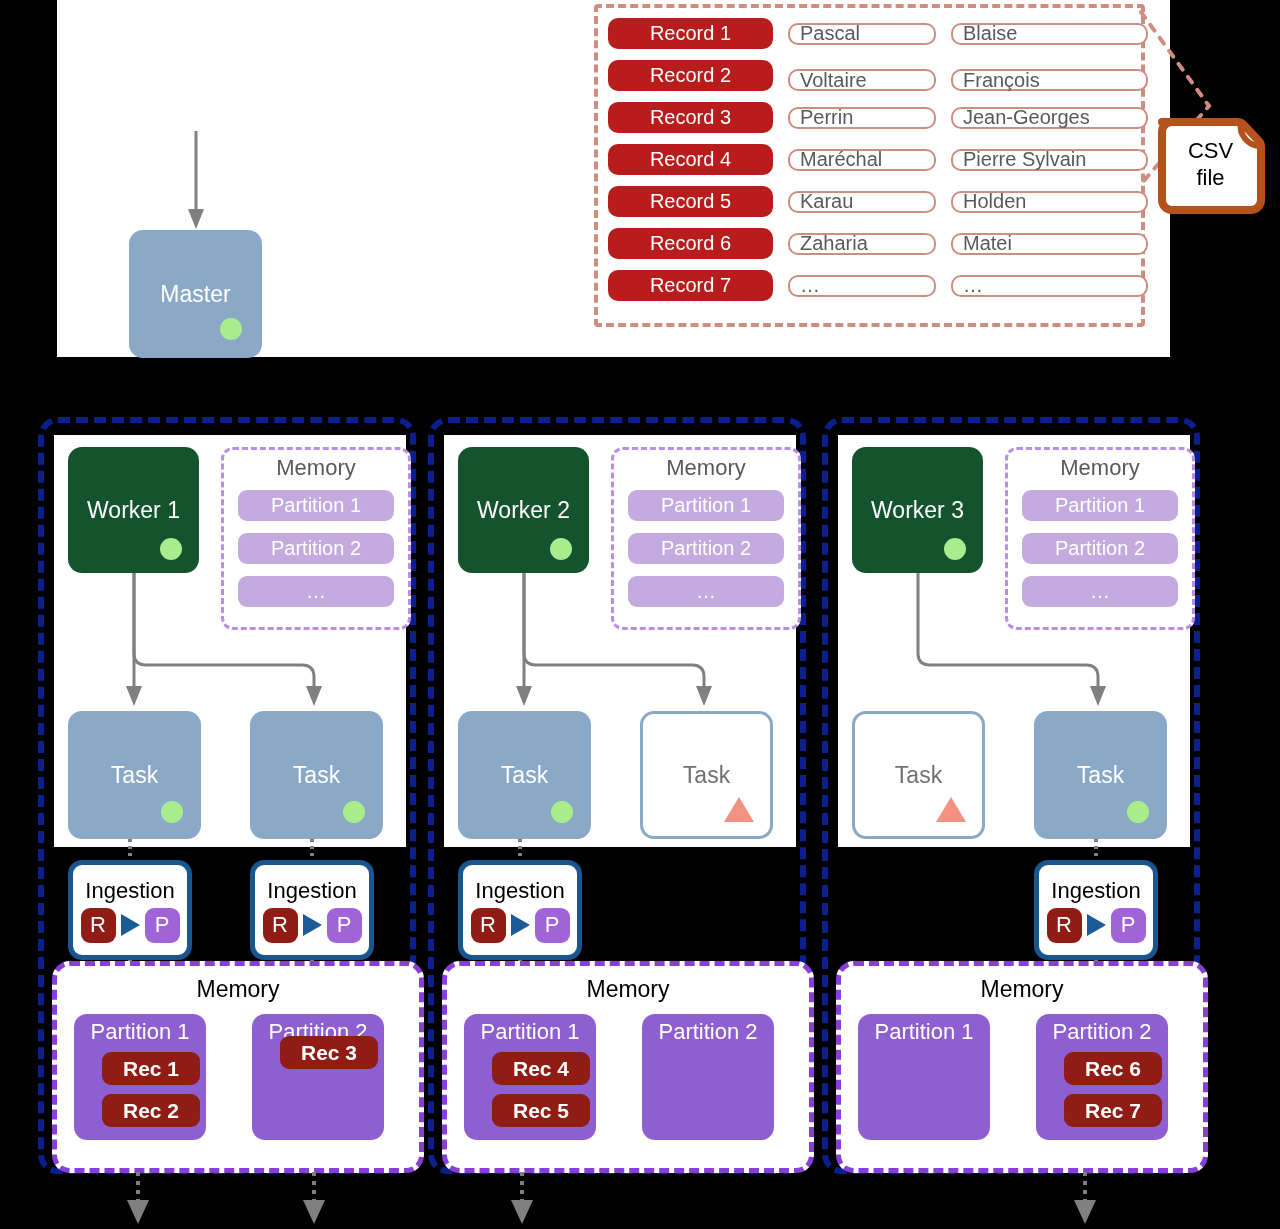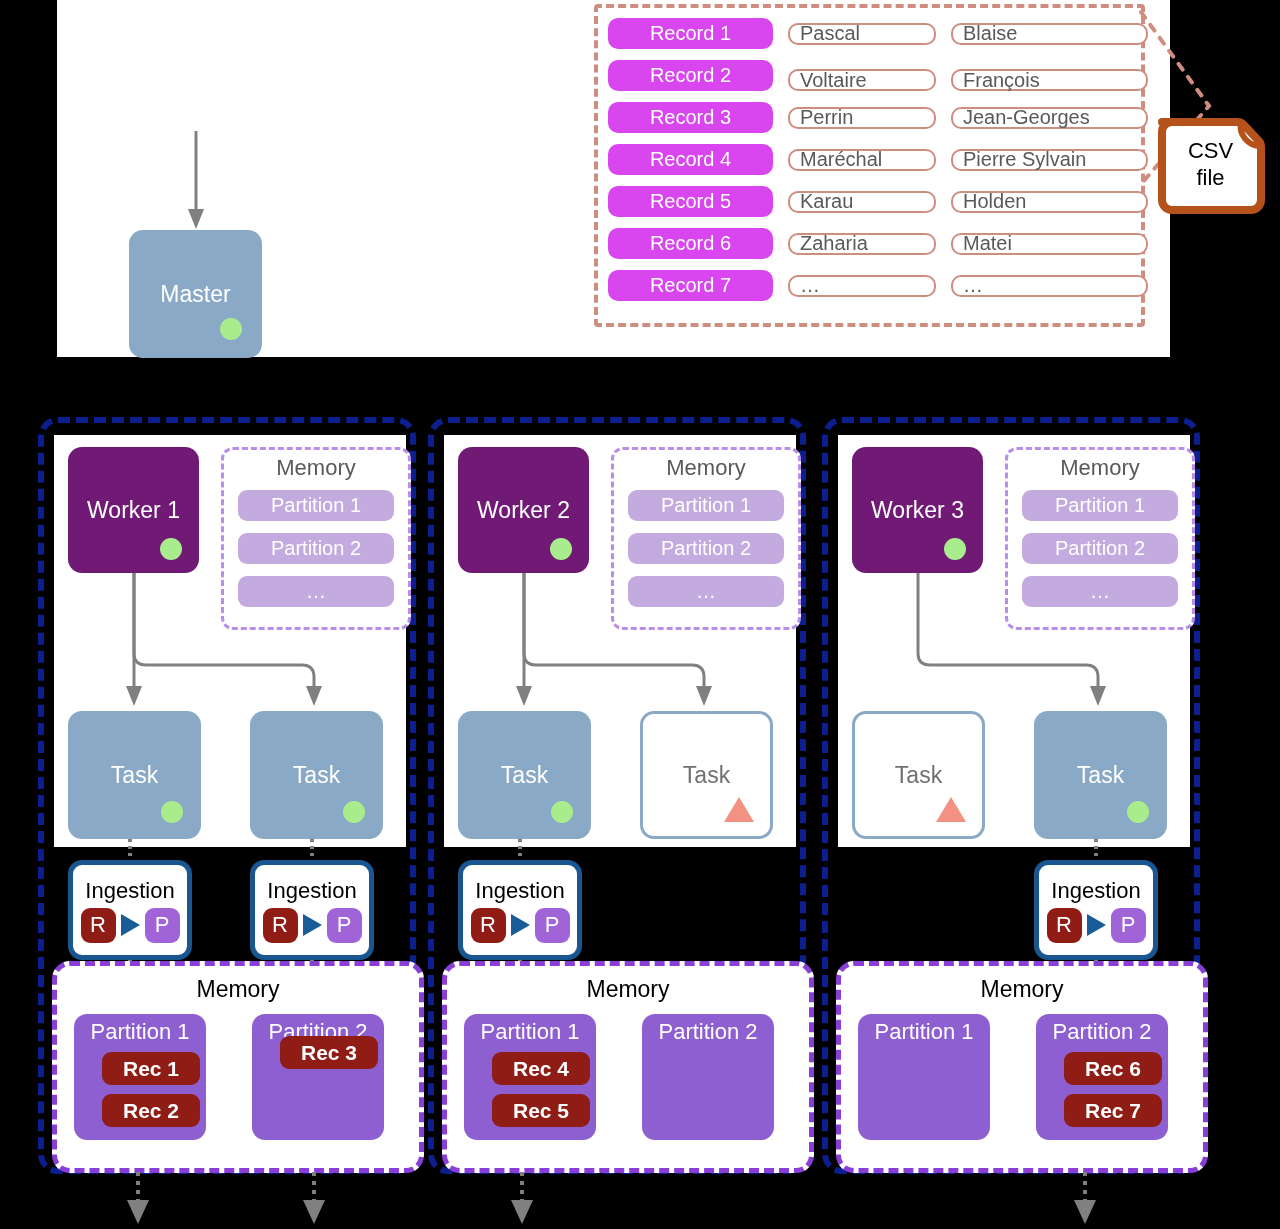--- a/index.html
+++ b/index.html
@@ -20,41 +20,41 @@
   #app-node{left:72px;top:6px;width:132px;height:125px;background:#c5e8fb;
             color:#595959;font-size:23px;}
   #master-node{left:72px;top:230px;width:133px;height:128px;background:#8aa9c6;
                color:#fff;font-size:23px;}
   #app-master-arrow{left:131px;top:131px;width:16px;height:100px;}
 
   
   #record-box{left:537px;top:4px;width:551px;height:323px;
               border:4px dashed #cf8d80;border-radius:4px;background:#fff;}
   .rec-row{position:absolute;height:31px;display:flex;align-items:center;}
-  .rec-pill{width:165px;height:31px;border-radius:10px;background:#d946ef;
+  .rec-pill{width:165px;height:31px;border-radius:10px;background:#b91c1c;
             color:#fff;font-size:20px;display:flex;align-items:center;
             justify-content:center;}
   .val-pill{height:22px;border-radius:10px;background:#fff;border:2.5px solid #cf8d80;
             color:#595959;font-size:20px;display:flex;align-items:center;
             padding-left:10px;box-sizing:border-box;}
   .val-a{width:148px;margin-left:15px;}
   .val-b{width:197px;margin-left:15px;}
 
   
   #csv-file{left:1148px;top:108px;width:125px;height:112px;}
   #csv-file .csvtxt{position:absolute;left:0;top:0;width:100%;height:100%;
         display:flex;flex-direction:column;align-items:center;justify-content:center;
         font-size:22px;color:#000;line-height:1.25;}
   #csv-link{left:1082px;top:8px;width:75px;height:180px;}
 
   
   .wgroup{top:417px;width:378px;height:757px;border:6px dashed #0d1f8f;
           border-radius:20px;}
   .wtop{position:absolute;left:10px;top:12px;width:352px;height:412px;background:#fff;}
-  .wnode{width:131px;height:126px;background:#701a75;color:#fff;font-size:23px;}
+  .wnode{width:131px;height:126px;background:#14532d;color:#fff;font-size:23px;}
   .wmem{position:absolute;border:3px dashed #b98eea;border-radius:12px;background:#fff;
         width:184px;height:177px;}
   .wmem .mtitle{position:absolute;top:5px;left:0;width:100%;text-align:center;
         font-size:22px;color:#595959;}
   .ppill{position:absolute;left:14px;width:156px;height:31px;border-radius:9px;
          background:#c3abe0;color:#fff;font-size:20px;display:flex;
          align-items:center;justify-content:center;}
 
   .task{width:133px;height:128px;font-size:23px;}
   .task.active{background:#8aa9c6;color:#fff;}

